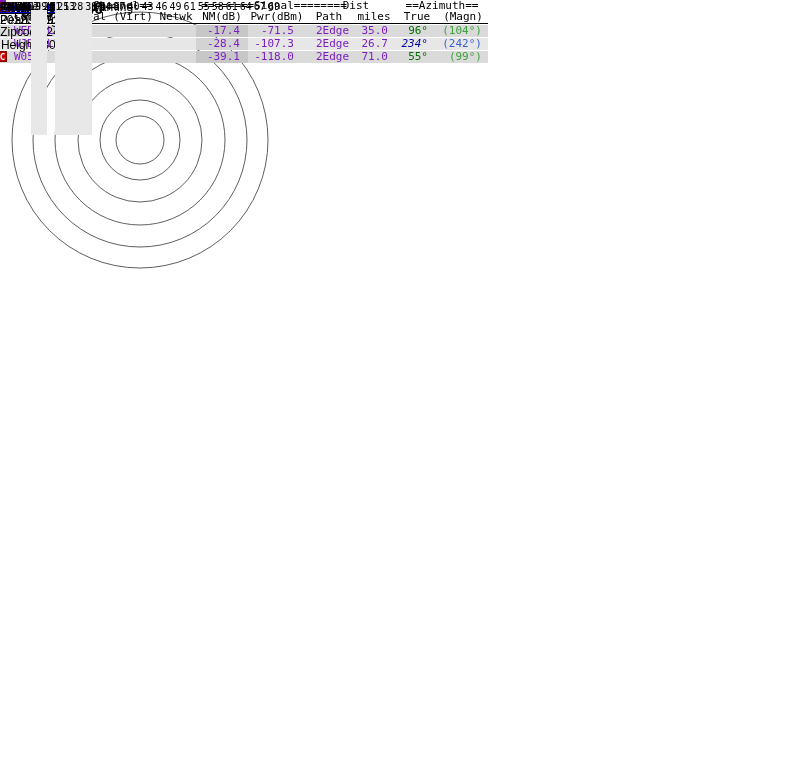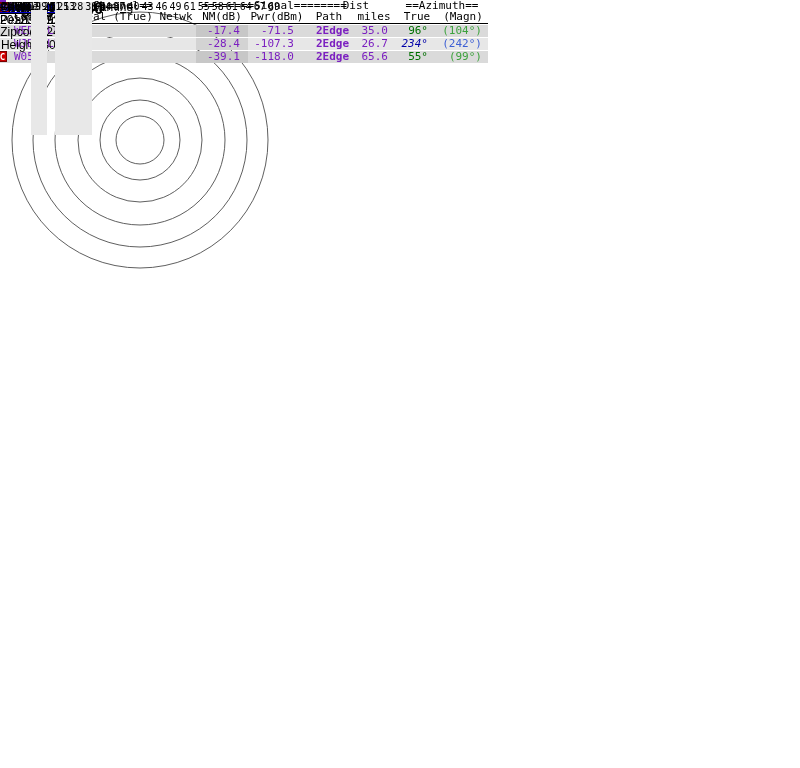--- a/index.html
+++ b/index.html
@@ -43,21 +43,21 @@
   .hrow{height:13px;}
   .hrow .c{border-bottom:1px solid #000;}
   .hrow .warn{border-bottom:none;}
   .trow{height:12px;margin-top:1px;}
   .row-a{background:#dadada;}
   .row-b{background:#e7e7e7;}
   .c{white-space:nowrap;overflow:visible;}
   .l{text-align:left;}  .r{text-align:right;}  .cc{text-align:center;}
   .nmcell{background:rgba(0,0,0,0.085);}
   .pad-real{padding-right:20px;} .pad8{padding-right:8px;} .pad12{padding-right:12px;}
-  .pad-path{padding-left:10px;font-weight:bold;} .pad-true{padding-right:10px;} .pad-magn{padding-right:6px;}
+  .pad-path{padding-left:10px;} .pad-true{padding-right:10px;} .pad-magn{padding-right:6px;}
   .cbox{display:inline-block;width:9px;height:11px;background:#cf0000;color:#fff;
         font-size:9px;font-weight:bold;text-align:center;line-height:11px;
         border:1px solid #7a0000;box-sizing:border-box;position:relative;left:-2px;top:0;}
   .legend{left:346;top:69;display:flex;align-items:center;gap:7px;font-size:12px;}
   .legend .cbox{left:0;}
 
   
   .crit-title{left:52;top:390;width:200;font-size:13px;font-weight:bold;text-decoration:underline;}
   .crit-lines{left:52;top:411;width:200;font-size:12px;}
   .crit-line{display:block;height:12.6px;}
@@ -137,21 +137,21 @@
       <span class="c gh-channel cc">==Channel==</span>
       <span class="c"></span>
       <span class="c gh-signal cc">========Signal========</span>
       <span class="c gh-dist cc">Dist</span>
       <span class="c gh-azimuth cc">==Azimuth==</span>
     </div>
     <div class="grid hrow">
       <span class="c warn"></span>
       <span class="c l">Callsign</span>
       <span class="c cc">Real</span>
-      <span class="c cc">(True)</span>
+      <span class="c cc">(Virt)</span>
       <span class="c cc">Netwk</span>
       <span class="c cc">NM(dB)</span>
       <span class="c cc">Pwr(dBm)</span>
       <span class="c cc">Path</span>
       <span class="c cc">miles</span>
       <span class="c cc">True</span>
       <span class="c cc">(Magn)</span>
     </div>
 
     <div class="grid trow row-a" style="color:#7b1fc0;">
@@ -184,21 +184,21 @@
 
     <div class="grid trow row-a" style="color:#7b1fc0;">
       <span class="c warn"><span class="cbox">C</span></span>
       <span class="c l">W05AA</span>
       <span class="c r pad-real">5</span>
       <span class="c"></span>
       <span class="c"></span>
       <span class="c r pad8 nmcell">-39.1</span>
       <span class="c r pad12">-118.0</span>
       <span class="c l pad-path">2Edge</span>
-      <span class="c r pad8">65.6</span>
+      <span class="c r pad8">71.0</span>
       <span class="c r pad-true" style="color: rgb(0, 112, 0);">55°</span>
       <span class="c r pad-magn" style="color: rgb(61, 162, 61);">(99°)</span>
     </div>
   </div>
 
   <div class="abs legend">
     <span class="cbox">C</span>
     <span>= Co-channel warning</span>
   </div>
 

